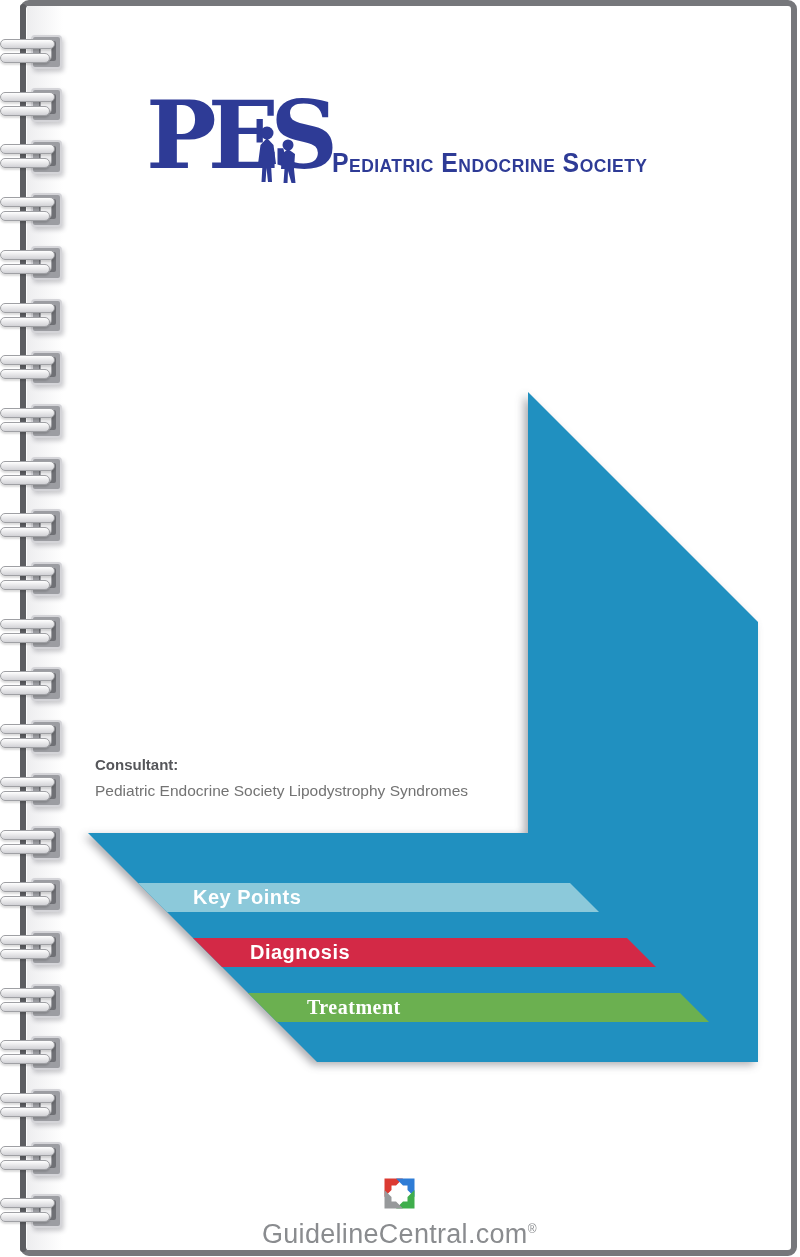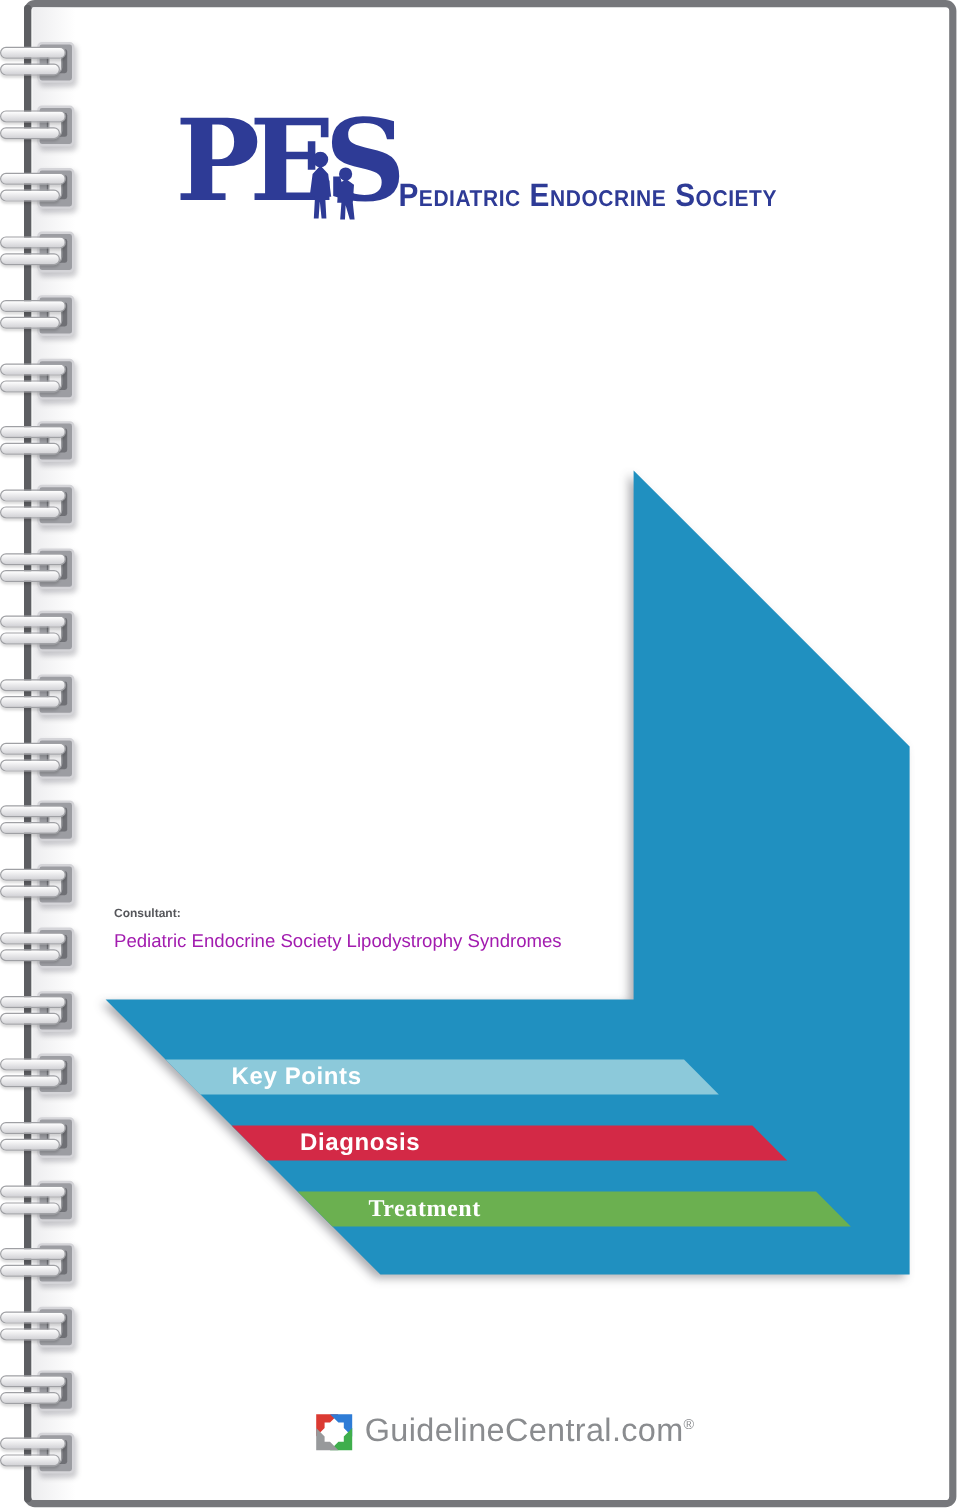--- a/index.html
+++ b/index.html
@@ -61,40 +61,40 @@
   }
   
   .title{
     position:absolute;left:93px;top:372px;z-index:5;
     font-weight:bold;font-size:52px;line-height:86px;
     color:#808285;letter-spacing:0;
   }
   
   .consultant{position:absolute;left:95px;top:756px;z-index:5;}
   .consultant .label{
-    font-weight:bold;font-size:10px;color:#55565a;margin-bottom:7px;
+    font-weight:bold;font-size:15px;color:#55565a;margin-bottom:7px;
   }
   .consultant .line{
-    font-size:15.5px;line-height:21px;color:#a21caf;white-space:nowrap;
+    font-size:15.5px;line-height:21px;color:#737373;white-space:nowrap;
   }
   
   .arrow-svg{position:absolute;left:0;top:0;width:800px;height:1257px;z-index:4;}
   .arrow-shape{filter:drop-shadow(-4px 3px 4px rgba(40,40,50,.38));}
   .tab-label{
     position:absolute;height:21px;line-height:29px;z-index:6;
     font-weight:bold;font-size:20px;color:#ffffff;letter-spacing:.5px;
     white-space:nowrap;
   }
   .tab-key{left:193px;top:883px;}
   .tab-dx{left:250px;top:938px;}
   .tab-tx{left:307px;top:993px;font-family:Liberation Serif, serif;}
   
   .footer-logo{
     position:absolute;left:262px;top:1177px;z-index:5;
-    display:flex;gap:9px;
+    display:flex;align-items:center;gap:9px;flex-direction:column;
   }
   .footer-text{
     font-size:27px;color:#8a8c8f;letter-spacing:.3px;white-space:nowrap;
   }
   .footer-text sup{font-size:12px;}
 </style>
 </head>
 <body>
 
 <div class="cover"></div>

